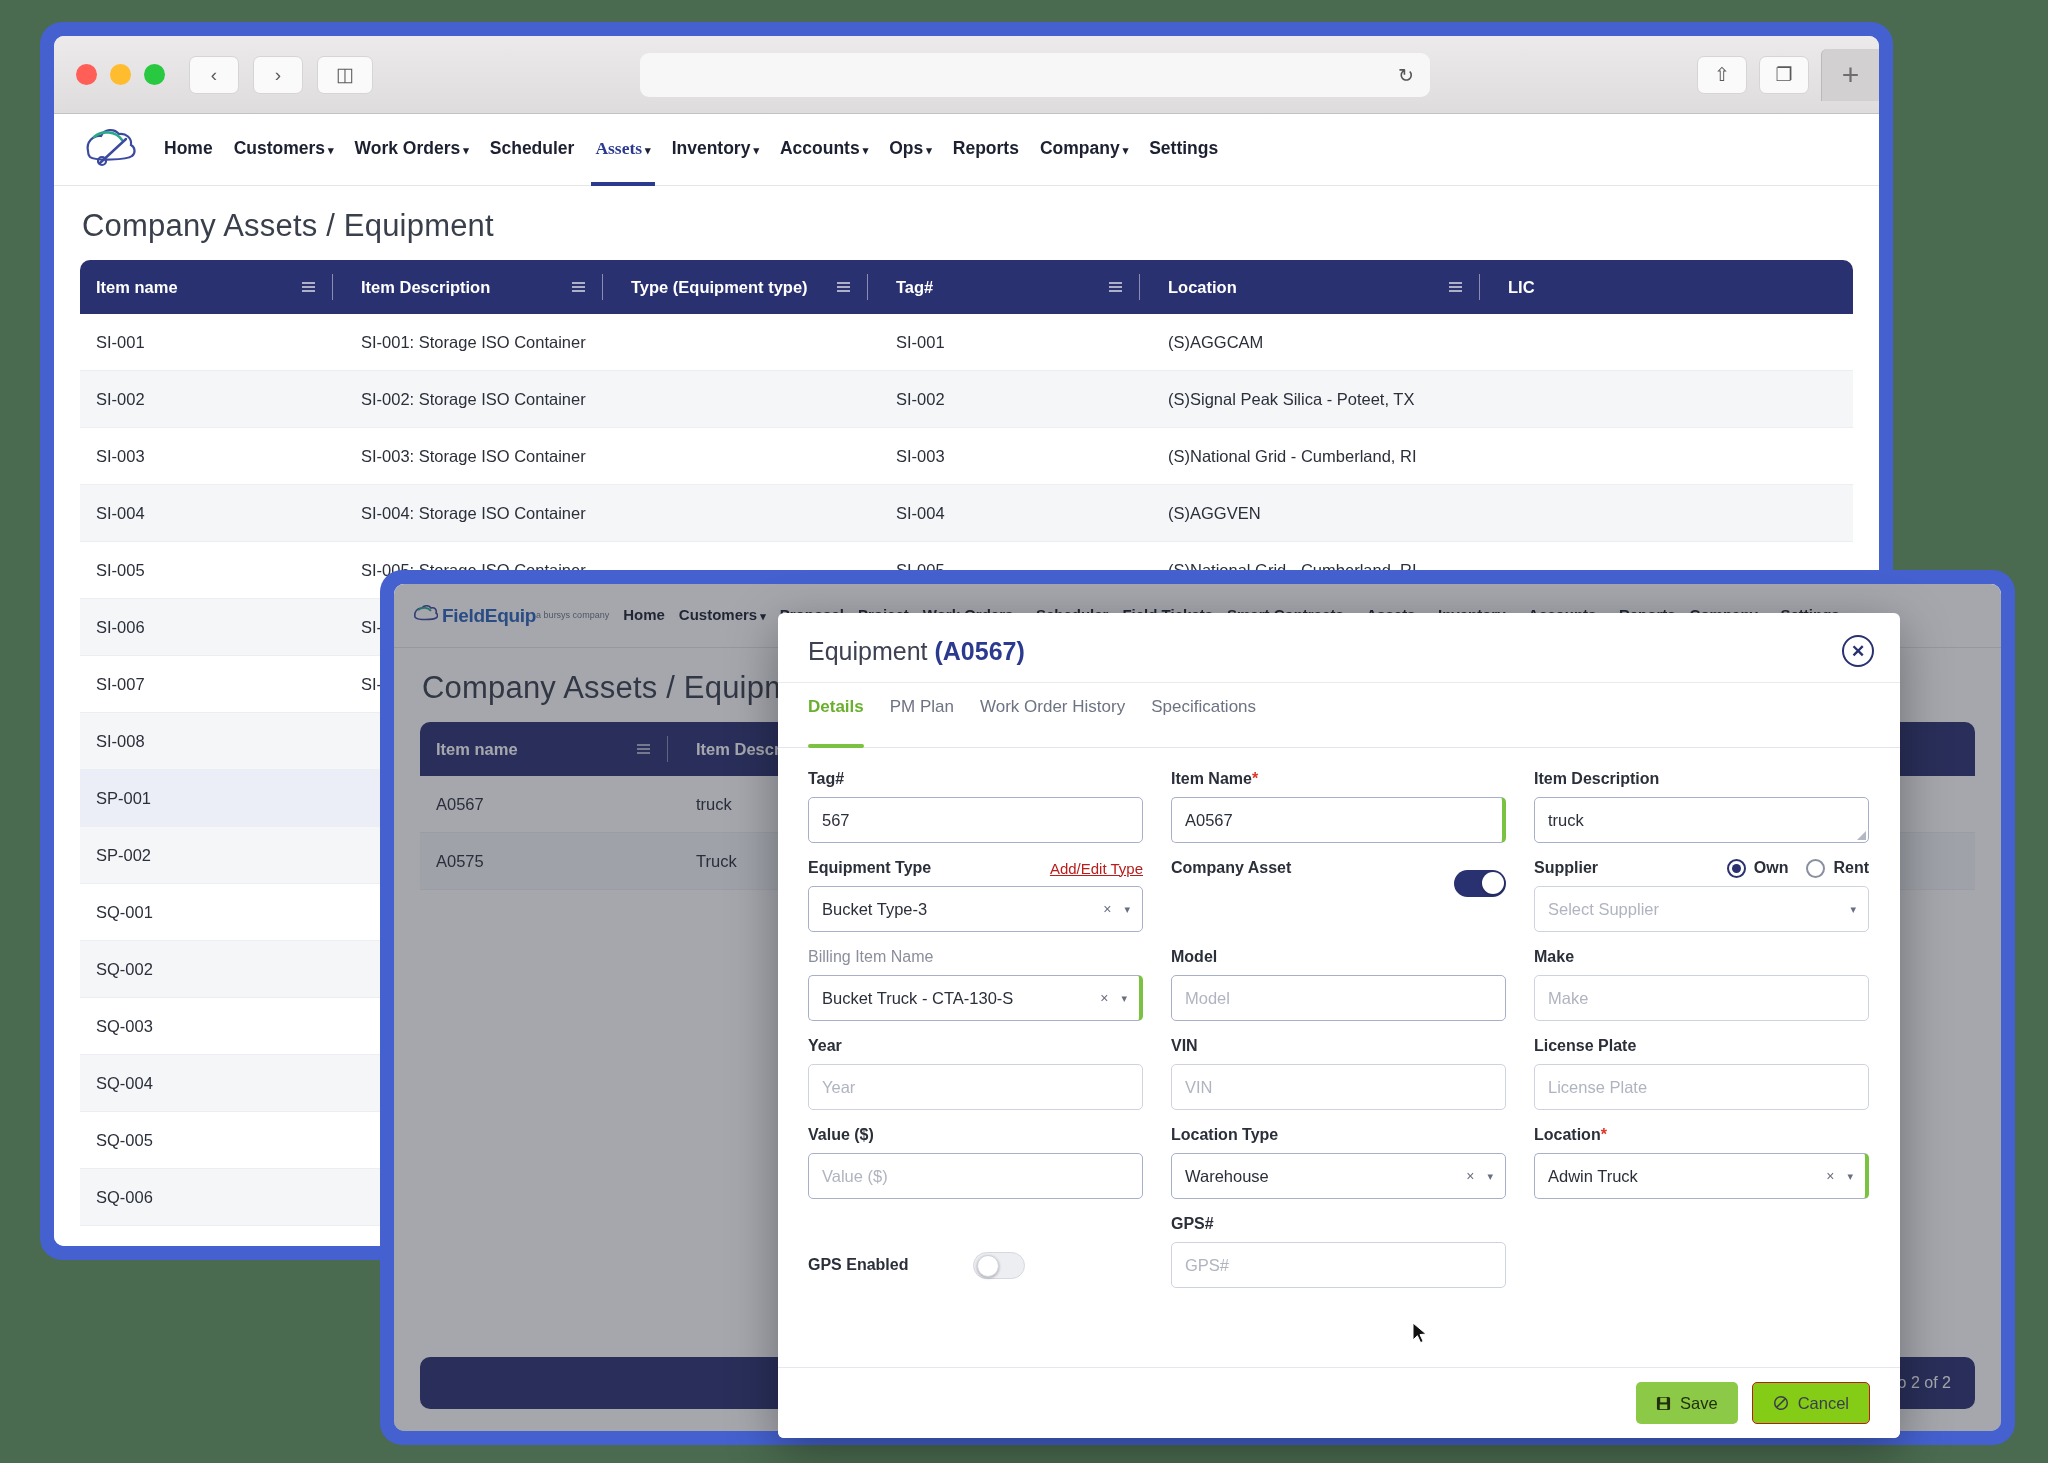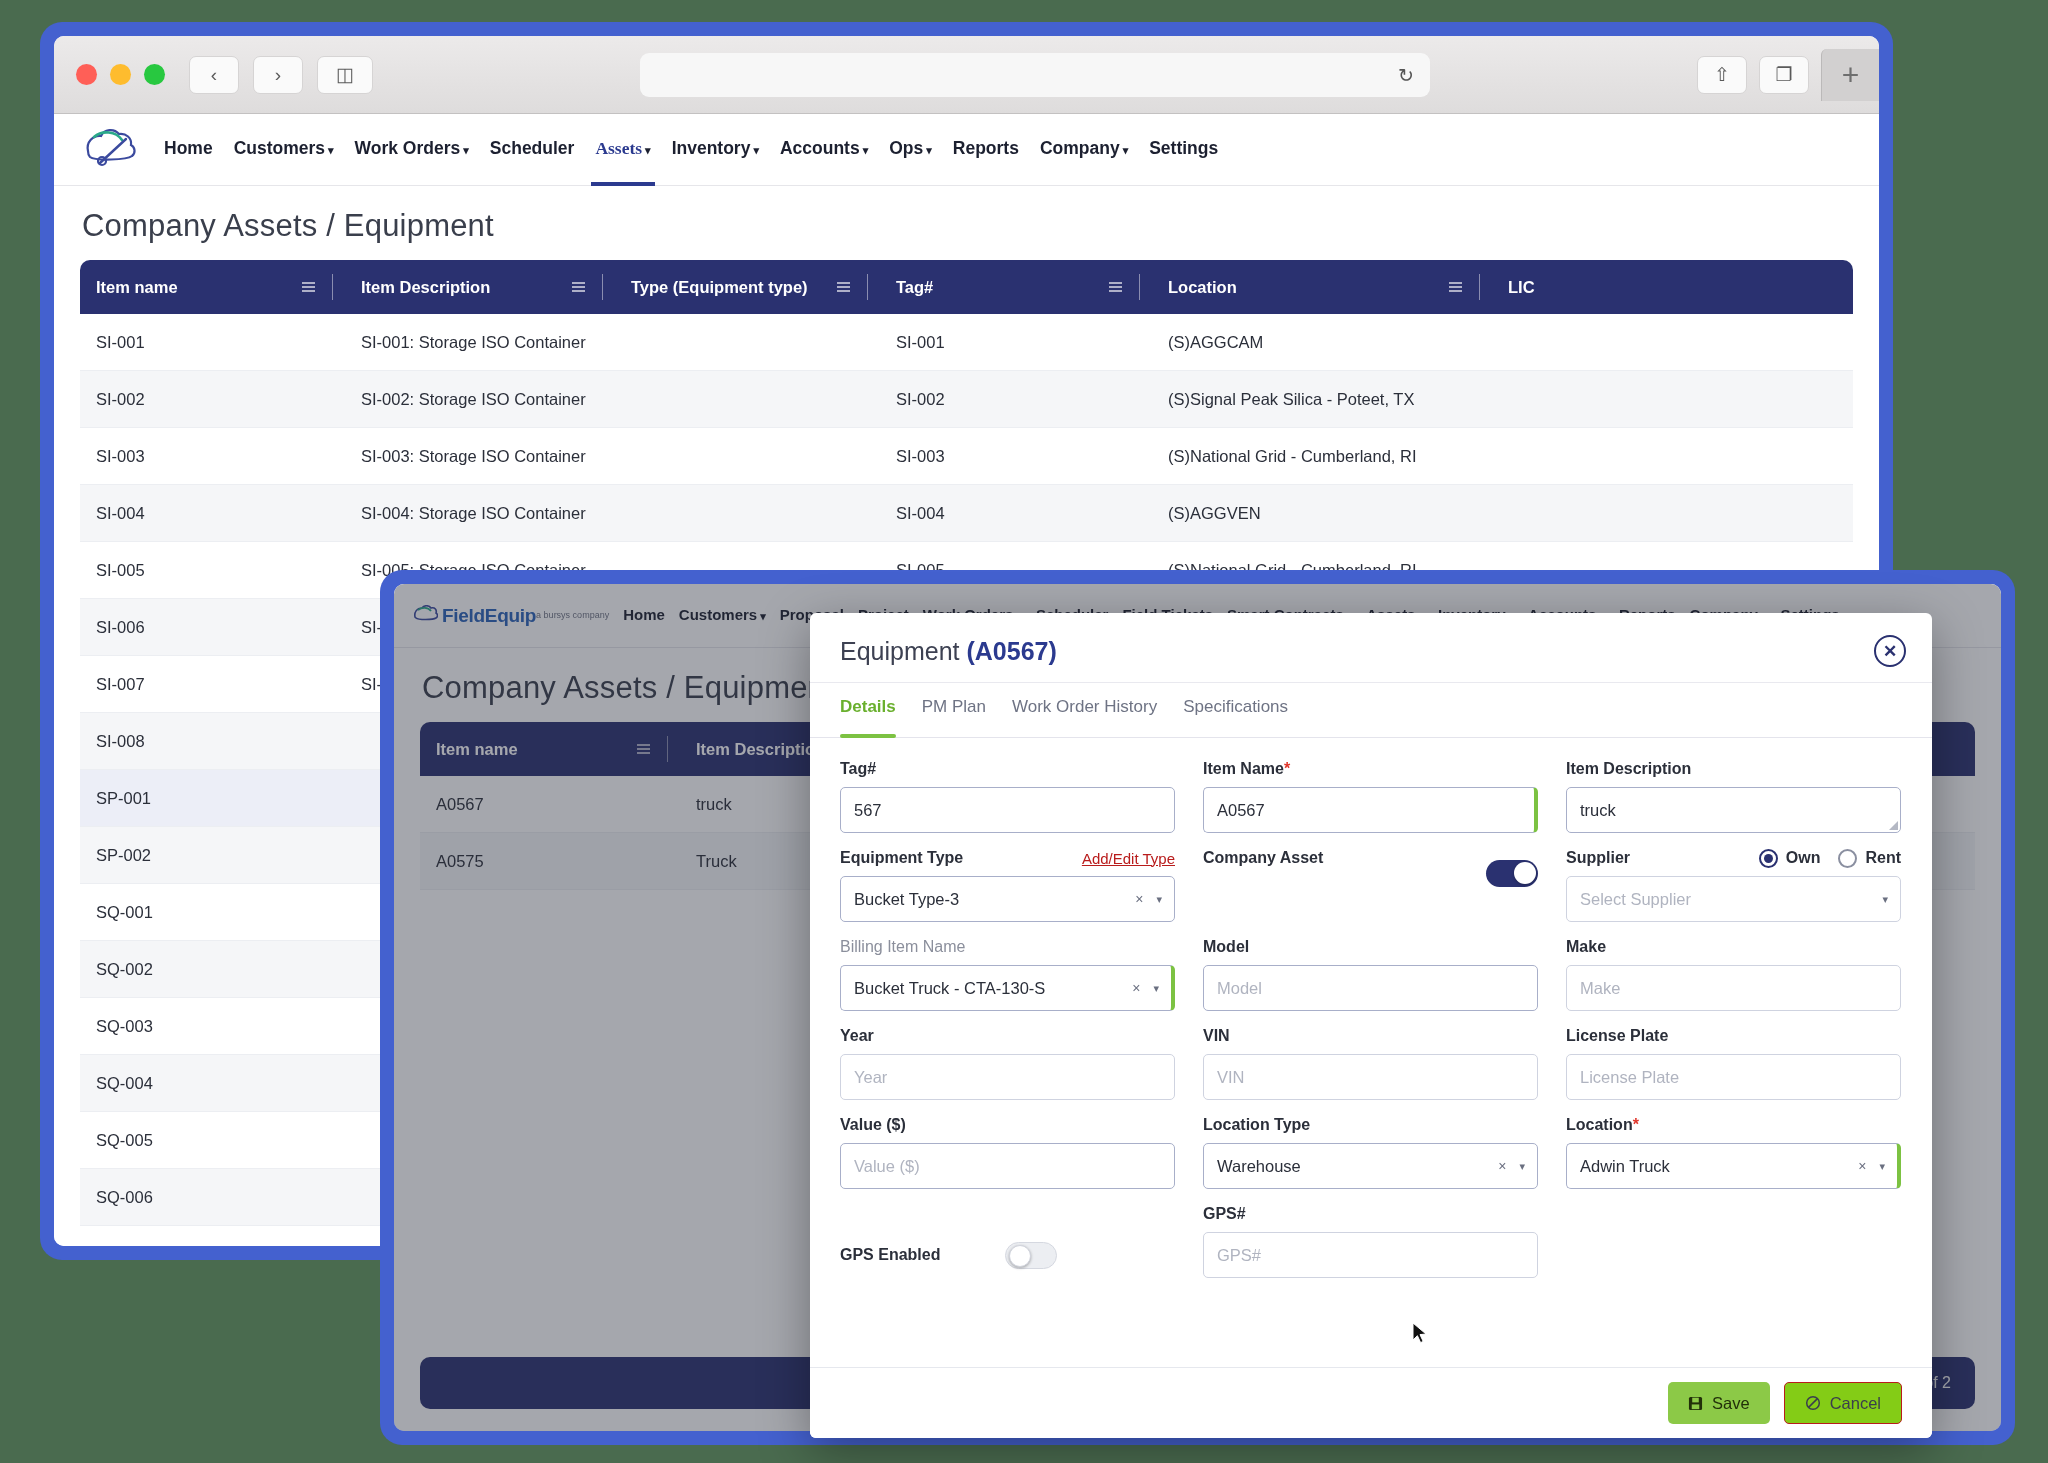--- a/index.html
+++ b/index.html
@@ -170,21 +170,20 @@
   .modal {
     position: absolute;
     left: 778px; top: 613px;
     width: 1122px; height: 825px;
     background: #ffffff;
     border-radius: 6px;
     box-shadow: 0 14px 50px rgba(0,0,0,.35);
     z-index: 40;
     display: flex; flex-direction: column;
     overflow: hidden;
-    margin-left: 32px;
   }
   .modal-head {
     padding: 24px 30px 16px 30px;
     border-bottom: 1px solid #e9e9ef;
     position: relative;
   }
   .modal-title { font-size: 25px; color: #3d4152; font-weight: normal; }
   .modal-title b { color: #2b3a8f; font-weight: bold; }
   .close-btn {
     position: absolute; right: 26px; top: 22px;
@@ -192,21 +191,21 @@
     border: 2.5px solid #2a3170; color: #2a3170;
     display: flex; align-items: center; justify-content: center;
     font-size: 17px; font-weight: bold; line-height: 1;
   }
   .modal-tabs {
     display: flex; gap: 26px;
     padding: 14px 30px 0 30px;
     border-bottom: 1px solid #e4e4ec;
     font-size: 17px;
   }
-  .mtab { padding-bottom: 20px; color: #6e7384; position: relative; }
+  .mtab { padding-bottom: 30px; color: #6e7384; position: relative; }
   .mtab.active { color: #6ab02e; font-weight: bold; }
   .mtab.active::after {
     content: ""; position: absolute; left: 0; right: 0; bottom: -1px;
     height: 4px; background: #7cc242; border-radius: 2px;
   }
 
   .modal-body { flex: 1; overflow: hidden; padding: 20px 30px 0 30px; }
   .frow { display: flex; gap: 28px; margin-bottom: 14px; }
   .fcol { width: 335px; }
   .flabel {

